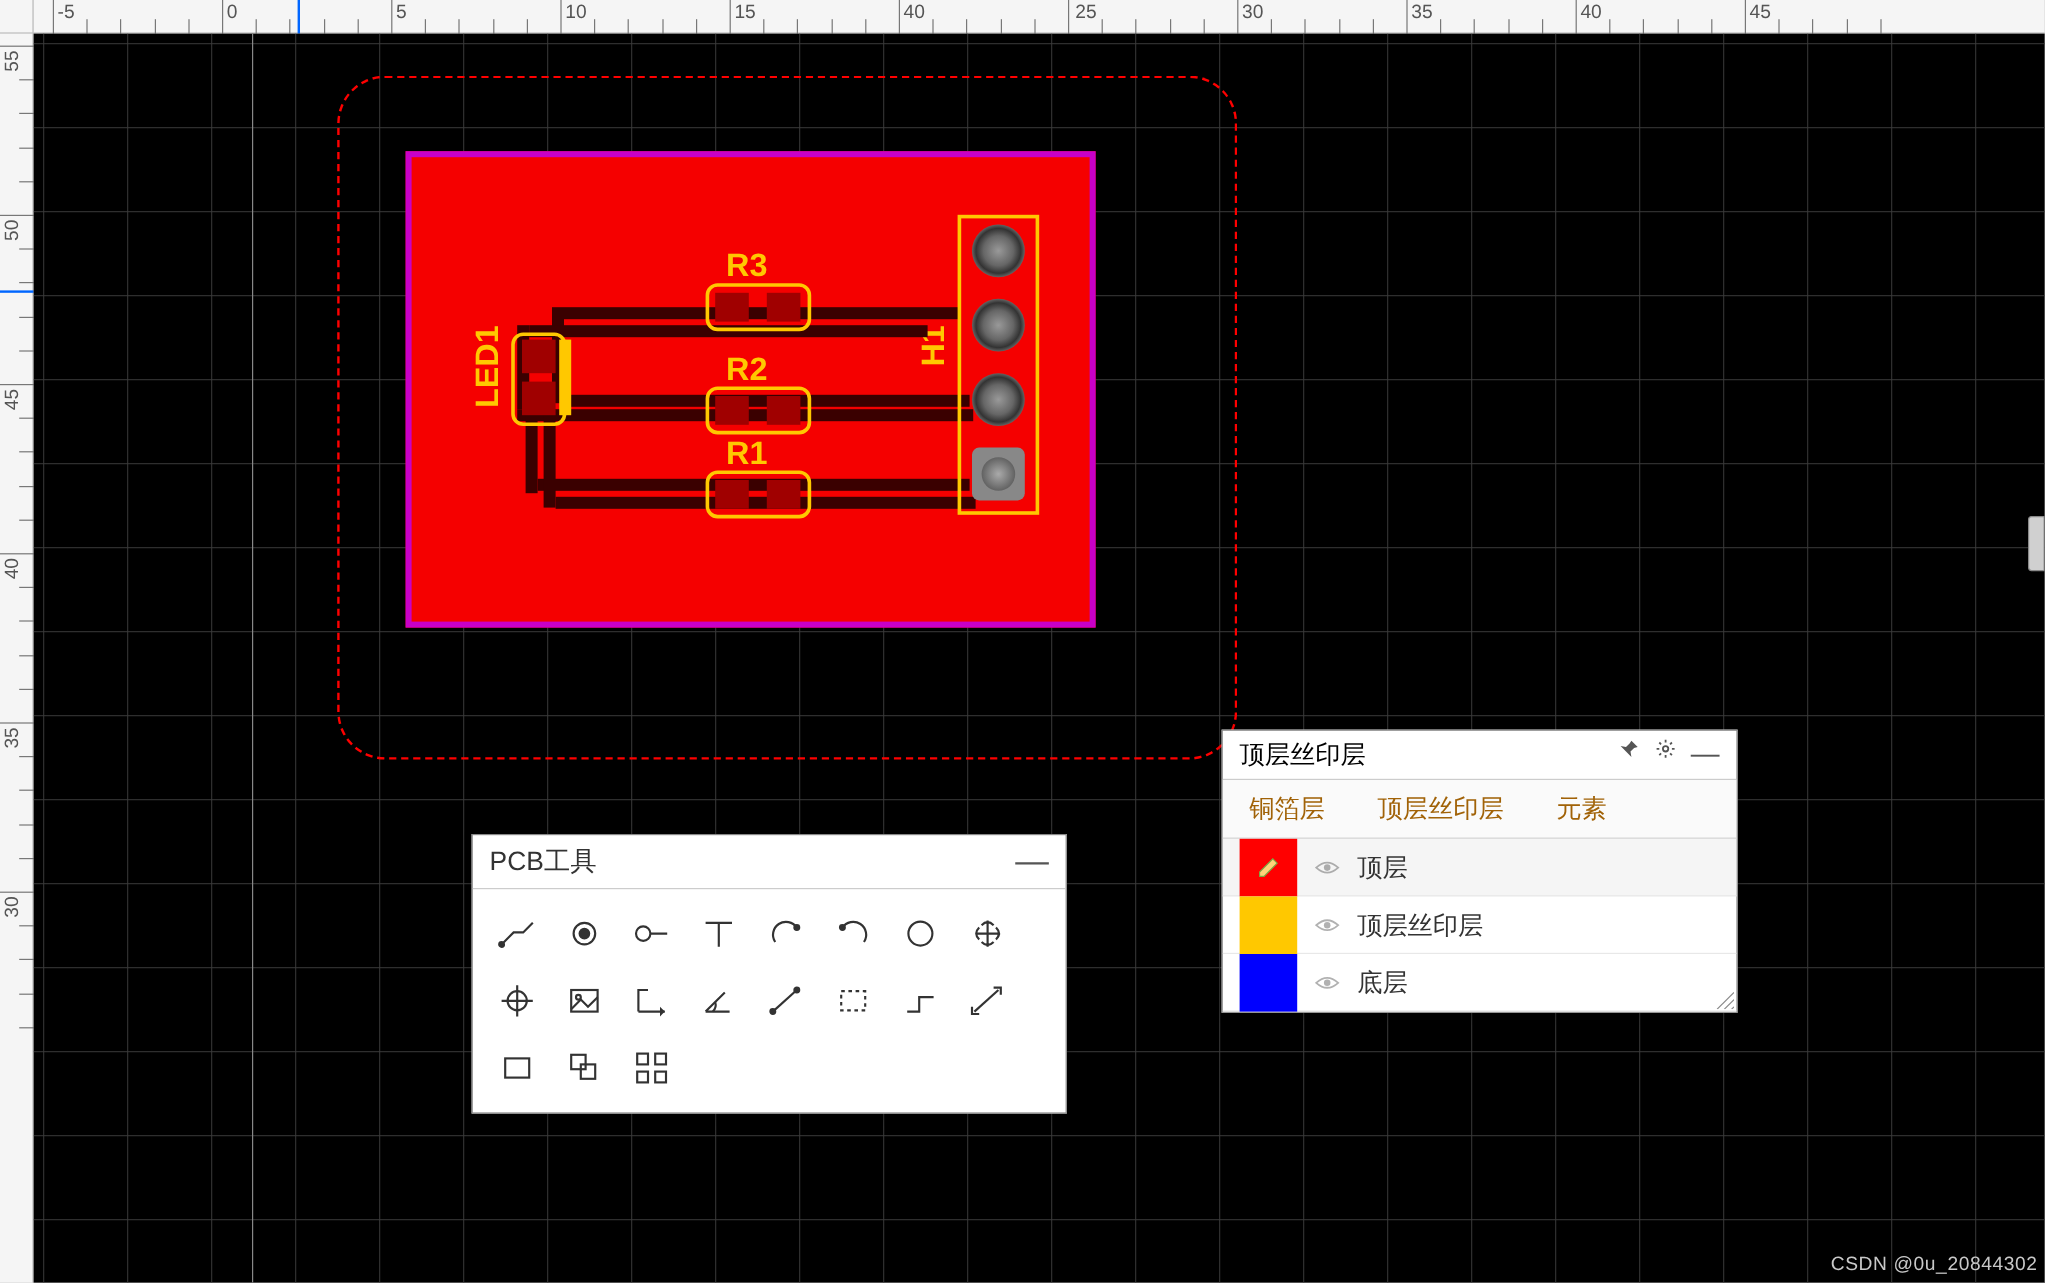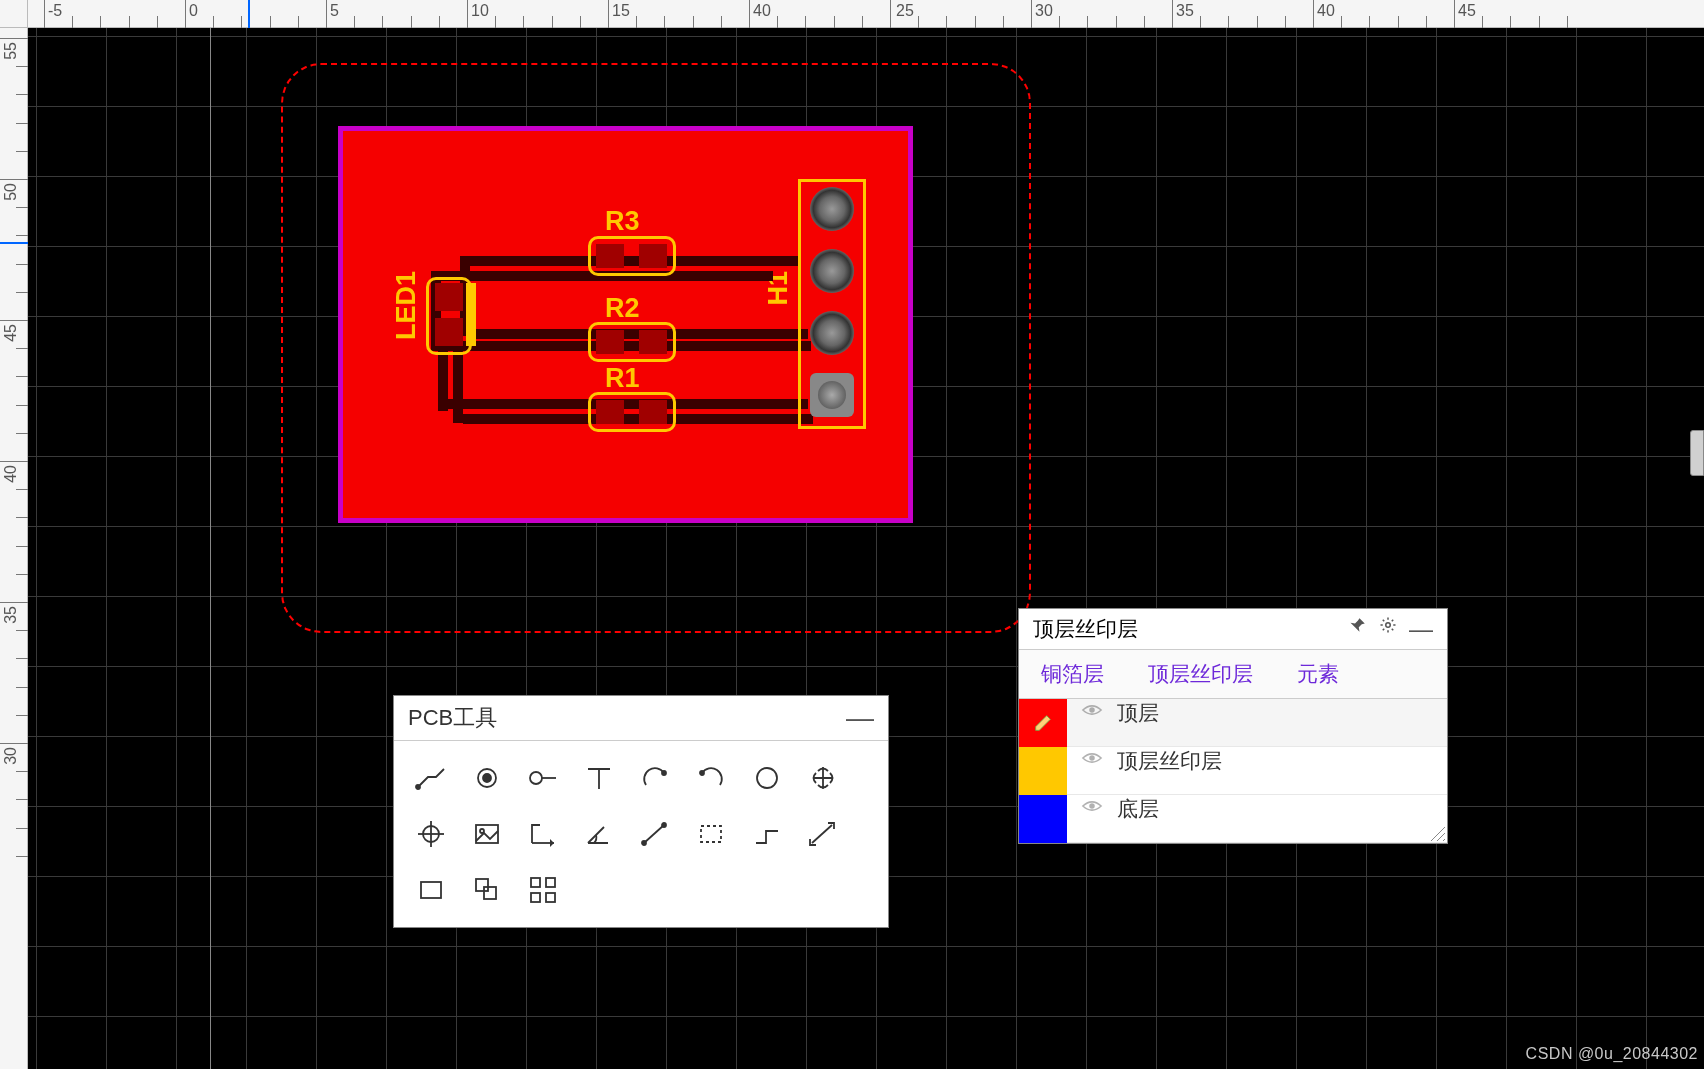--- a/index.html
+++ b/index.html
@@ -57,24 +57,24 @@
   .panel-close { font-size:28px; color:#555; cursor:pointer; }
   .tool-grid { display:flex; flex-wrap:wrap; gap:10px; padding:14px; }
   .tool-btn { width:46px; height:46px; display:flex; align-items:center; justify-content:center; cursor:pointer; }
   .tool-btn svg { width:34px; height:34px; stroke:#333; fill:none; stroke-width:1.8; }
 
   
   .layer-panel { position:absolute; background:#fff; border:1px solid #888; box-shadow:0 2px 8px rgba(0,0,0,.3); font-size:21px; }
   .layer-head { display:flex; justify-content:space-between; align-items:center; padding:6px 14px; border-bottom:1px solid #ccc; }
   .layer-head-icons { display:flex; gap:12px; color:#555; }
   .layer-tabs { display:flex; border-bottom:1px solid #ccc; background:#fafafa; }
-  .layer-tab { padding:10px 22px; color:#6d28d9; cursor:pointer; }
+  .layer-tab { padding:10px 22px; color:#a16207; cursor:pointer; }
   .layer-tab.active { color:#0066ff; background:#fff; border-top:2px solid #0066ff; border-right:1px solid #ccc; margin-bottom:-1px; }
   .layer-list { }
-  .layer-row { display:flex; align-items:flex-start; height:48px; border-bottom:1px solid #e8e8e8; cursor:pointer; }
+  .layer-row { display:flex; align-items:center; height:48px; border-bottom:1px solid #e8e8e8; cursor:pointer;padding-left:14px; }
   .layer-row.active { background:#f5f5f5; }
   .layer-swatch { width:48px; height:48px; display:flex; align-items:center; justify-content:center; }
   .eye-icon { width:22px; height:22px; margin:0 14px; opacity:.5; }
   .layer-name { flex:1; color:#333; }
   .resize-grip { position:absolute; right:2px; bottom:2px; width:18px; height:18px; }
 
   .scroll-tab { position:absolute; right:0; width:14px; height:46px; background:#d0d0d0; border:1px solid #888; border-radius:3px 0 0 3px; }
 
   .watermark { position:absolute; right:6px; font-size:16px; color:#c8c8c8; font-family:Arial; letter-spacing:.5px; }
 </style>

